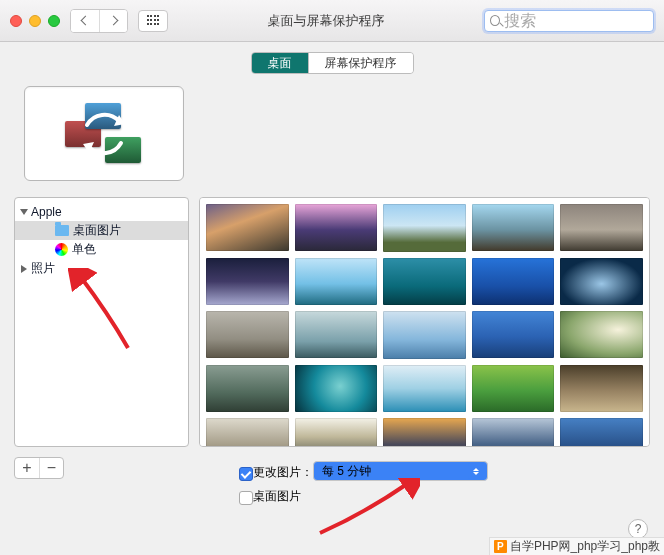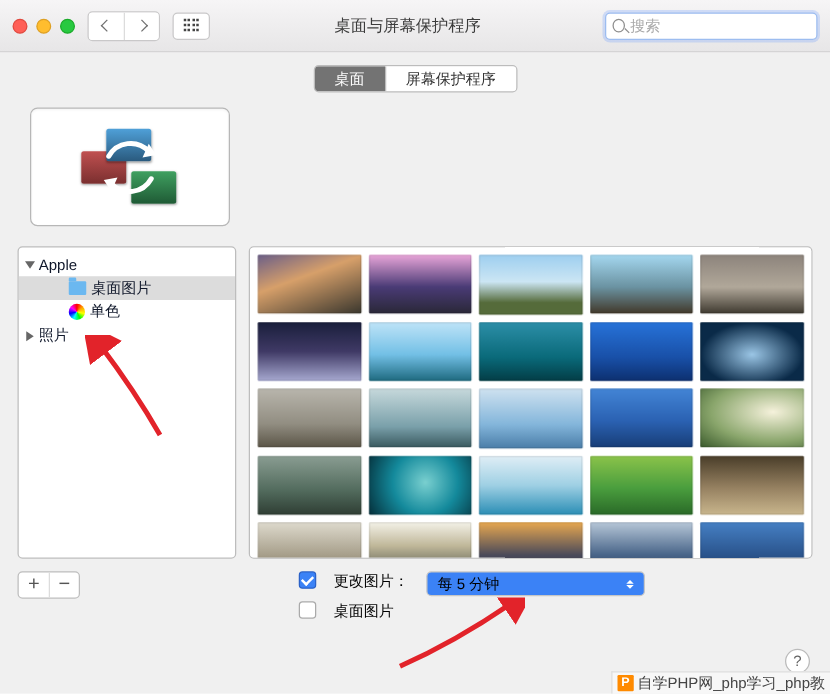--- a/index.html
+++ b/index.html
@@ -18,29 +18,29 @@
 .gridbtn{width:30px;height:22px;border:1px solid #c9c8c9;border-radius:4px;background:#fff;display:flex;align-items:center;justify-content:center}
 .chev{display:inline-block;width:7px;height:7px;border-left:1.5px solid #6e6e6e;border-bottom:1.5px solid #6e6e6e}
 .chev.l{transform:rotate(45deg)}
 .chev.r{transform:rotate(-135deg)}
 .gridglyph{width:12px;height:12px;display:grid;grid-template-columns:repeat(4,1fr);grid-template-rows:repeat(3,1fr);gap:1px}
 .gridglyph i{background:#444;width:2px;height:2px}
 .title{flex:1;text-align:center;color:#3c3c3c;font-size:13px}
 .search{width:170px;height:22px;border:1.5px solid #9dbdf0;box-shadow:0 0 0 2px rgba(100,150,255,.25);border-radius:4px;background:#fff;display:flex;align-items:center;padding:0 5px;gap:4px}
 .mag{width:11px;height:11px;border:1.3px solid #8e8e8e;border-radius:50%;position:relative}
 .mag::after{content:"";position:absolute;width:5px;height:1.3px;background:#8e8e8e;transform:rotate(45deg);left:8px;top:8px}
-.search input{border:0;outline:0;width:100%;font-size:12px;color:#14532d}
+.search input{border:0;outline:0;width:100%;font-size:16px;color:#14532d}
 .search input::placeholder{color:#a9a9a9}
 
 
 .content{background:#f0f0f0;padding:10px 14px 14px;height:513px}
 .tabs{display:flex;justify-content:center;margin-bottom:12px}
 .tabgroup{display:flex;border:1px solid #bcbcbc;border-radius:4px;overflow:hidden}
 .tab{padding:2px 16px;font-size:12px;background:#fff;color:#333;display:flex;align-items:center;height:20px}
-.tab.active{background:#737373;color:#fff}
+.tab.active{background:#0f766e;color:#fff}
 .tab+.tab{border-left:1px solid #bcbcbc}
 
 .preview{width:160px;height:95px;border:1px solid #b7b7b7;border-radius:6px;background:#fff;margin-left:10px;display:flex;align-items:center;justify-content:center;box-shadow:inset 0 1px 2px rgba(0,0,0,.05);margin-bottom:16px}
 .cycleicon{width:78px;height:62px;position:relative}
 .ci-thumb{position:absolute;width:36px;height:26px;border-radius:2px;box-shadow:0 1px 2px rgba(0,0,0,.35)}
 .ci1{left:0;top:18px;background:linear-gradient(#c05050,#7a2f2f)}
 .ci2{left:20px;top:0;background:linear-gradient(#4fa0d8,#2a5a7e)}
 .ci3{left:40px;top:34px;background:linear-gradient(#3fa060,#1f5a35)}
 .ci-arrows{position:absolute;inset:0;display:flex;align-items:center;justify-content:center}
 .ci-arrows svg{width:58px;height:58px}
@@ -61,21 +61,21 @@
 .thumbs{flex:1;border:1px solid #bdbdbd;border-radius:4px;background:#fff;overflow:auto;padding:6px}
 .tgrid{display:grid;grid-template-columns:repeat(5,1fr);gap:6px}
 .thumb{aspect-ratio:80/46;border-radius:1px;box-shadow:inset 0 0 0 1px rgba(0,0,0,.1)}
 
 .bottombar{display:flex;align-items:flex-start;margin-top:10px;gap:10px}
 .addrem{display:flex;border:1px solid #bdbdbd;border-radius:4px;overflow:hidden;background:#fff}
 .addrem .b{width:24px;height:20px;display:flex;align-items:center;justify-content:center;color:#555;font-size:16px;line-height:1}
 .addrem .b+.b{border-left:1px solid #dcdcdc}
 
 .opts{margin-left:165px}
-.optrow{display:flex;align-items:flex-start;gap:14px;height:24px}
+.optrow{display:flex;align-items:flex-end;gap:0;height:24px}
 .cb{width:14px;height:14px;border:1px solid #aaa;border-radius:3px;background:#fff;display:flex;align-items:center;justify-content:center}
 .cb.checked{background:#3b82f6;border-color:#2b62c8}
 .cb.checked::after{content:"";width:4px;height:7px;border-right:2px solid #fff;border-bottom:2px solid #fff;transform:rotate(45deg);margin-top:-2px}
 .select{width:175px;height:20px;border:1px solid #c6c6c6;border-radius:4px;background:#3b82f6;display:flex;align-items:center;padding:0 4px 0 8px;justify-content:space-between}
 .selarrows{width:15px;height:16px;background:#3b82f6;border-radius:3px;display:flex;flex-direction:column;align-items:center;justify-content:center;gap:1px}
 .selarrows i{width:0;height:0;border-left:3px solid transparent;border-right:3px solid transparent}
 .selarrows i.u{border-bottom:3.5px solid #fff}
 .selarrows i.d{border-top:3.5px solid #fff}
 
 .arrow{position:absolute;pointer-events:none}

